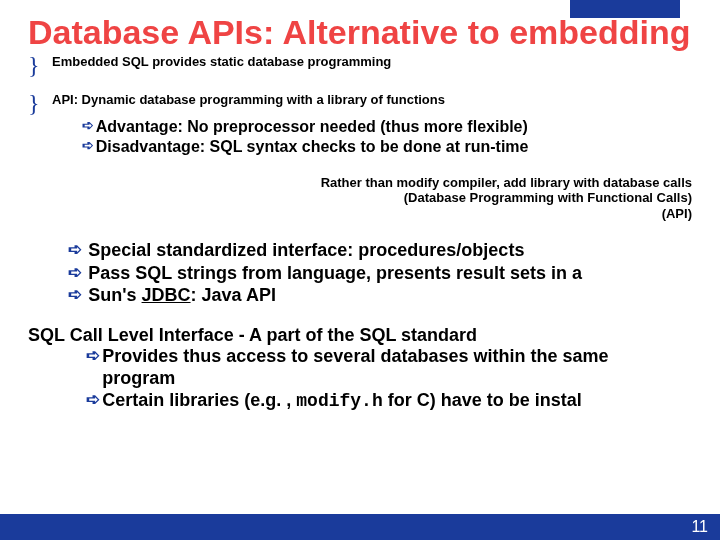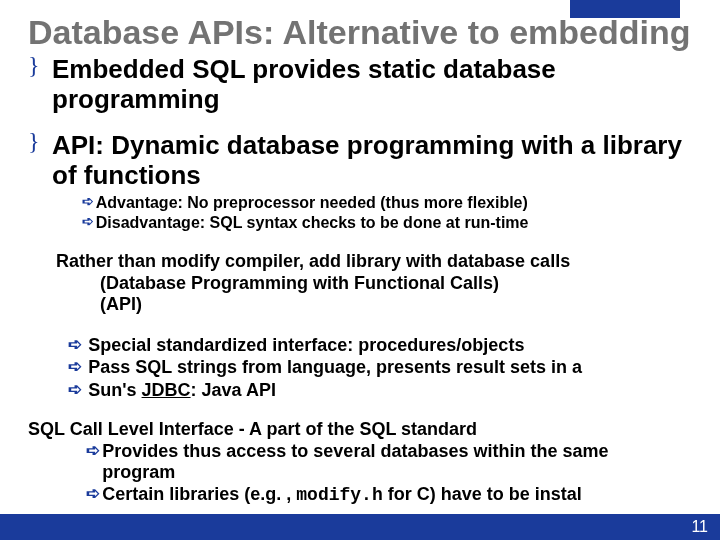--- a/index.html
+++ b/index.html
@@ -21,41 +21,41 @@
     top: 0;
     right: 40px;
     width: 110px;
     height: 18px;
     background: #1a3b9b;
   }
   .title {
     font-size: 34px;
     font-weight: bold;
     line-height: 1.1;
-    color: #737373;
+    color: #ef4444;
     margin-bottom: 0;
   }
   .content {
     margin-top: 4px;
   }
   .top-bullet {
     display: flex;
     align-items: flex-start;
     margin-bottom: 16px;
   }
   .brace {
     color: #1a3b9b;
     font-family: 'Times New Roman', serif;
     font-size: 24px;
     line-height: 0.9;
     margin-right: 10px;
     width: 14px;
   }
   .top-bullet-text {
-    font-size: 26px;
+    font-size: 13px;
     font-weight: bold;
     color: #000;
     line-height: 1.15;
     flex: 1;
   }
   .sub-indent {
     margin-left: 54px;
   }
   .arrow-line {
     display: flex;
@@ -68,26 +68,27 @@
   .arrow-line .arrow {
     color: #1a3b9b;
     font-size: 14px;
     margin-right: 2px;
     flex-shrink: 0;
   }
   .arrow-line.md { font-size: 18px; }
   .arrow-line.md .arrow { font-size: 17px; margin-right: 6px; }
   .arrow-line.md .li-body { }
   .block-para {
-    font-size: 18px;
+    font-size: 13px;
     font-weight: bold;
     color: #000;
     line-height: 1.2;
     margin-top: 18px;
     margin-left: 28px;
+    text-align: right;
   }
   .block-para .hang {
     display: block;
     padding-left: 44px;
   }
   .spacer { height: 18px; }
   .sql-block {
     font-size: 18px;
     font-weight: bold;
     color: #000;

